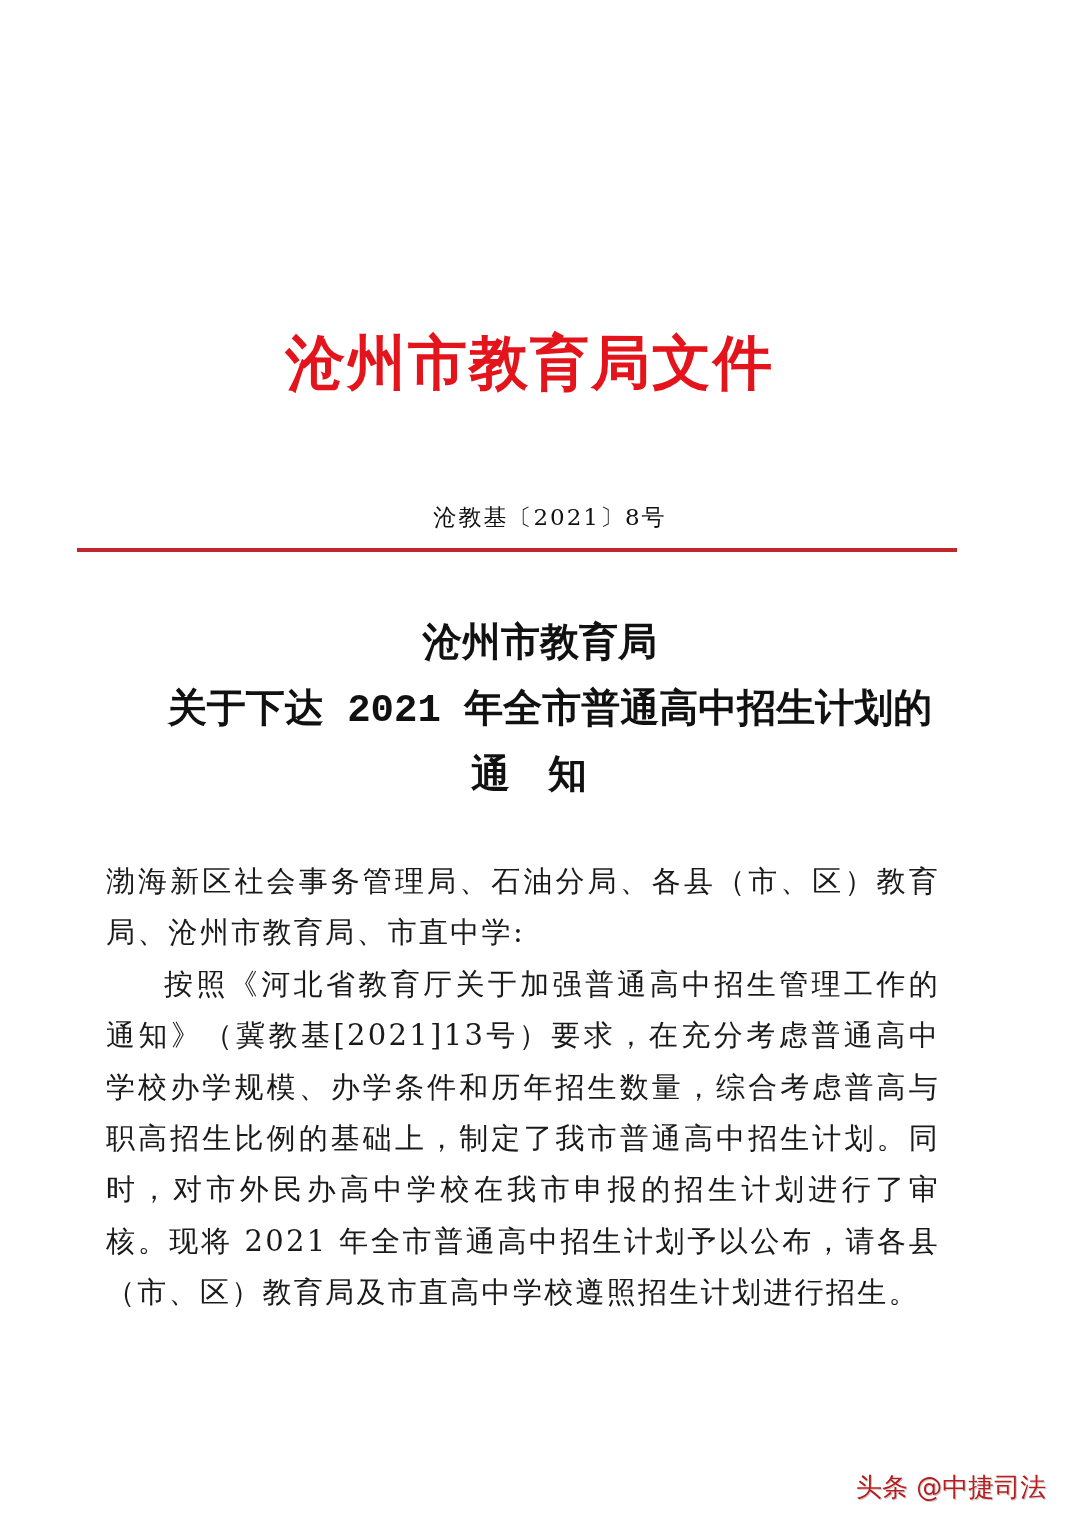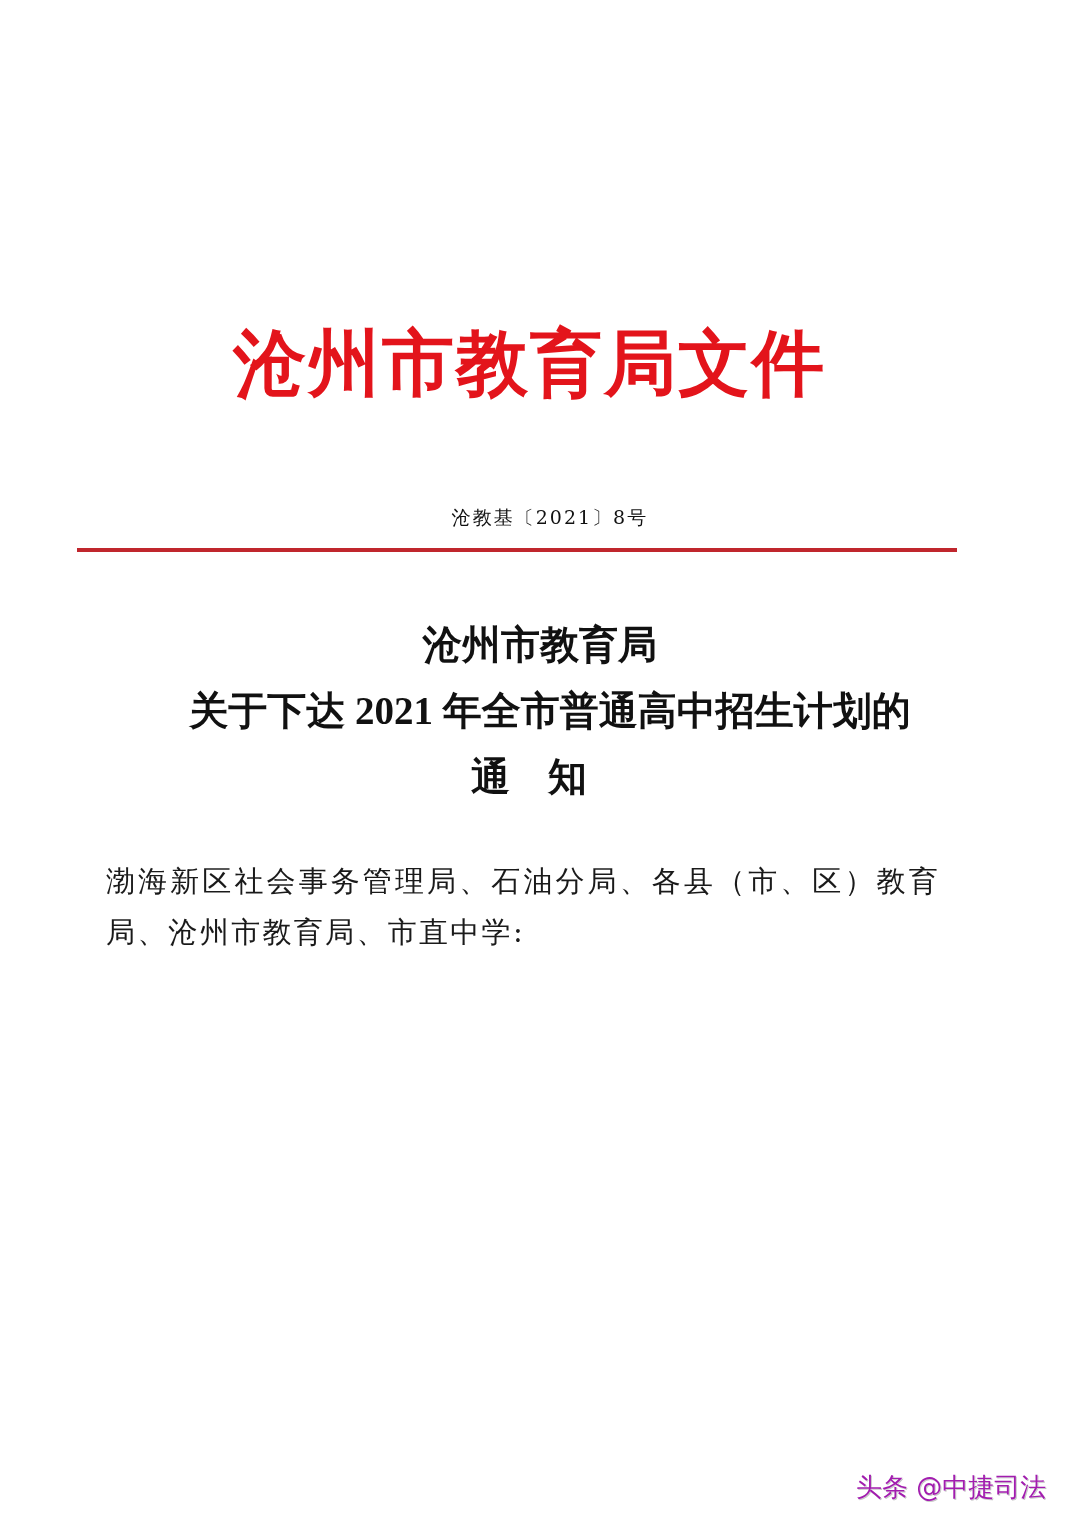--- a/index.html
+++ b/index.html
@@ -23,52 +23,52 @@
     }
     .masthead {
       position: absolute;
       left: 150px;
       top: 298px;
       width: 760px;
       height: 130px;
       text-align: center;
       font-family: "DejaVu Serif", "Liberation Serif", serif;
       font-weight: bold;
-      font-size: 72px;
+      font-size: 59px;
       line-height: 130px;
       letter-spacing: 2px;
       white-space: nowrap;
     }
     .doc-number {
       position: absolute;
       left: 0;
       width: 1080px;
       top: 497px;
       text-align: center;
-      font-size: 19px;
+      font-size: 23px;
       line-height: 40px;
       letter-spacing: 2px;
       padding-left: 20px;
       box-sizing: border-box;
       font-family: "DejaVu Serif", "Liberation Serif", serif;
     }
     .red-rule {
       position: absolute;
       left: 77px;
       top: 548px;
       width: 880px;
       height: 4px;
     }
     .title-block {
       position: absolute;
       left: 0;
       width: 1080px;
       top: 612px;
       text-align: center;
-      font-family: Liberation Serif, serif;
+      font-family: Liberation Mono, monospace;
       font-weight: bold;
       font-size: 39px;
     }
     .title-line {
       display: block;
       height: 66px;
       line-height: 66px;
       white-space: nowrap;
     }
     .title-line.l2 { padding-left: 20px; }
@@ -91,21 +91,21 @@
     .body-text p.indent {
       text-indent: 58px;
     }
     .watermark {
       position: absolute;
       left: 856px;
       top: 1469px;
       font-family: "DejaVu Sans", "Liberation Sans", sans-serif;
       font-size: 26px;
       line-height: 36px;
-      color: #a21caf;
+      color: #b91c1c;
       white-space: nowrap;
       text-shadow: 0 0 2px #ffffff, 1px 1px 0 #bbbbbb;
     }
   </style>
 </head>
 <body>
 
 <div class="page">
 
   <div class="masthead" style="color: rgb(227, 20, 27);">沧州市教育局文件</div>
@@ -115,17 +115,18 @@
   <div class="red-rule" style="background: rgb(192, 38, 45);"></div>
 
   <div class="title-block">
     <span class="title-line l1">沧州市教育局</span>
     <span class="title-line l2">关于下达 2021 年全市普通高中招生计划的</span>
     <span class="title-line l3">通知</span>
   </div>
 
   <div class="body-text">
     <p>渤海新区社会事务管理局、石油分局、各县（市、区）教育局、沧州市教育局、市直中学:</p>
+    <p class="indent">按照《河北省教育厅关于加强普通高中招生管理工作的通知》（冀教基[2021]13号）要求，在充分考虑普通高中学校办学规模、办学条件和历年招生数量，综合考虑普高与职高招生比例的基础上，制定了我市普通高中招生计划。同时，对市外民办高中学校在我市申报的招生计划进行了审核。现将 2021 年全市普通高中招生计划予以公布，请各县（市、区）教育局及市直高中学校遵照招生计划进行招生。</p>
   </div>
 
   <div class="watermark">头条 @中捷司法</div>
 
 </div>
 
 </body></html>

